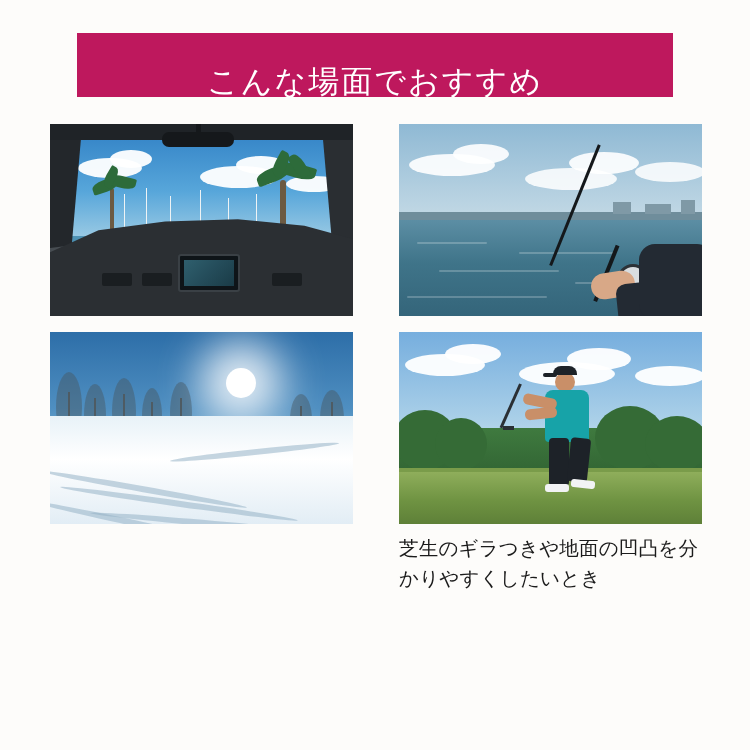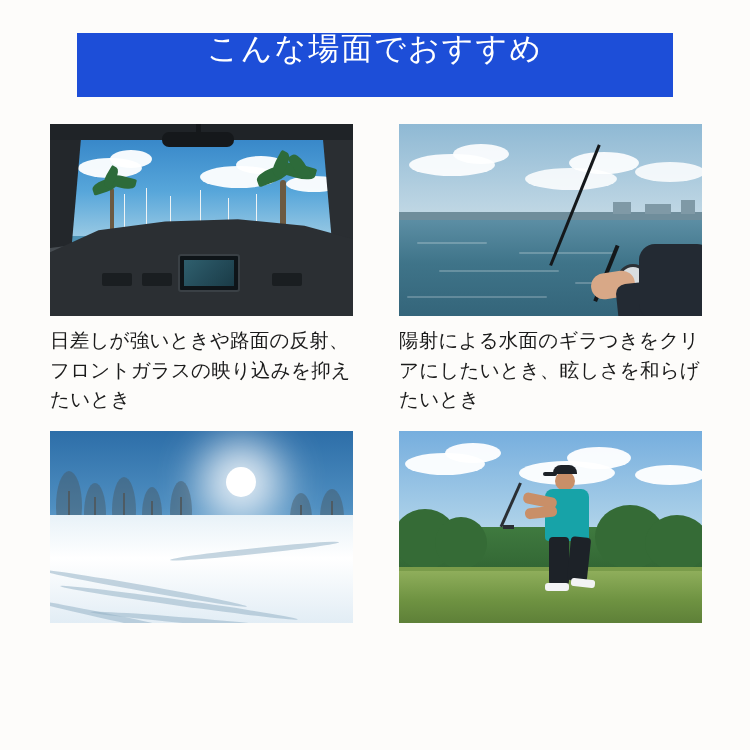--- a/index.html
+++ b/index.html
@@ -20,23 +20,23 @@
     box-sizing: border-box;
   }
 
   
   .header-band {
     position: absolute;
     left: 77px;
     top: 33px;
     width: 596px;
     height: 64px;
-    background: #1d4ed8;
+    background: #be185d;
     display: flex;
-    align-items: flex-start;
+    align-items: flex-end;
     justify-content: center;
   }
   .header-title {
     color: #ffffff;
     font-size: 31px;
     letter-spacing: 2px;
     font-weight: 500;
     line-height: 1;
     white-space: nowrap;
   }
@@ -311,21 +311,20 @@
         <div class="mirror-stem"></div>
         <div class="mirror"></div>
         <div class="wiper" style="left:46px;top:150px;width:120px;transform:rotate(-9deg);"></div>
         <div class="dash-top"></div>
         <div class="car-interior"></div>
         <div class="nav-screen"></div>
         <div class="vent" style="left:52px;"></div>
         <div class="vent" style="left:92px;"></div>
         <div class="vent" style="left:222px;"></div>
       </div>
-      <div class="caption">日差しが強いときや路面の反射、フロントガラスの映り込みを抑えたいとき</div>
     </div>
 
     <div class="case">
       <div class="thumb">
         <div class="sky-sea"></div>
 
         <div class="cloud" style="left:10px;top:30px;width:86px;height:22px;opacity:.9;"></div>
         <div class="cloud" style="left:54px;top:20px;width:56px;height:20px;opacity:.9;"></div>
         <div class="cloud" style="left:126px;top:44px;width:92px;height:22px;opacity:.85;"></div>
         <div class="cloud" style="left:170px;top:28px;width:70px;height:22px;opacity:.9;"></div>
@@ -345,21 +344,20 @@
 
         <div class="rod" style="left:150px;top:12px;width:3px;height:130px;transform:rotate(22deg);"></div>
         <div class="rod" style="left:194px;top:118px;width:4px;height:60px;transform:rotate(22deg);"></div>
         <div class="reel" style="left:218px;top:140px;"></div>
         <div class="reel-knob" style="left:240px;top:152px;"></div>
 
         <div class="hand" style="left:192px;top:148px;width:44px;height:26px;transform:rotate(-8deg);"></div>
         <div class="sleeve" style="left:218px;top:156px;width:92px;height:42px;transform:rotate(-6deg);"></div>
         <div class="sleeve" style="left:240px;top:120px;width:74px;height:76px;border-radius:16px;"></div>
       </div>
-      <div class="caption">陽射による水面のギラつきをクリアにしたいとき、眩しさを和らげたいとき</div>
     </div>
 
     <div class="case">
       <div class="thumb">
         <div class="sky-snow"></div>
         <div class="sun"></div>
 
         <div class="tree-top" style="left:6px;top:40px;width:26px;height:70px;"></div>
         <div class="tree-bare" style="left:18px;top:60px;height:64px;"></div>
         <div class="tree-top" style="left:34px;top:52px;width:22px;height:62px;"></div>
@@ -413,16 +411,17 @@
         <div class="golfer-body" style="left:146px;top:58px;width:44px;height:52px;"></div>
         <div class="golf-arm" style="left:124px;top:64px;width:34px;height:11px;transform:rotate(12deg);"></div>
         <div class="golf-arm" style="left:126px;top:76px;width:32px;height:11px;transform:rotate(-6deg);"></div>
         <div class="golf-club" style="left:120px;top:52px;width:3px;height:48px;transform:rotate(24deg);"></div>
         <div class="golf-club" style="left:104px;top:94px;width:11px;height:4px;"></div>
         <div class="golfer-pants" style="left:150px;top:106px;width:20px;height:48px;"></div>
         <div class="golfer-pants" style="left:170px;top:106px;width:20px;height:44px;transform:rotate(6deg);"></div>
         <div class="shoe" style="left:146px;top:152px;width:24px;height:8px;"></div>
         <div class="shoe" style="left:172px;top:148px;width:24px;height:8px;transform:rotate(6deg);"></div>
       </div>
+      <div class="caption">芝生のギラつきや地面の凹凸を分かりやすくしたいとき</div>
     </div>
 
   </div>
 </div>
 
 </body></html>

